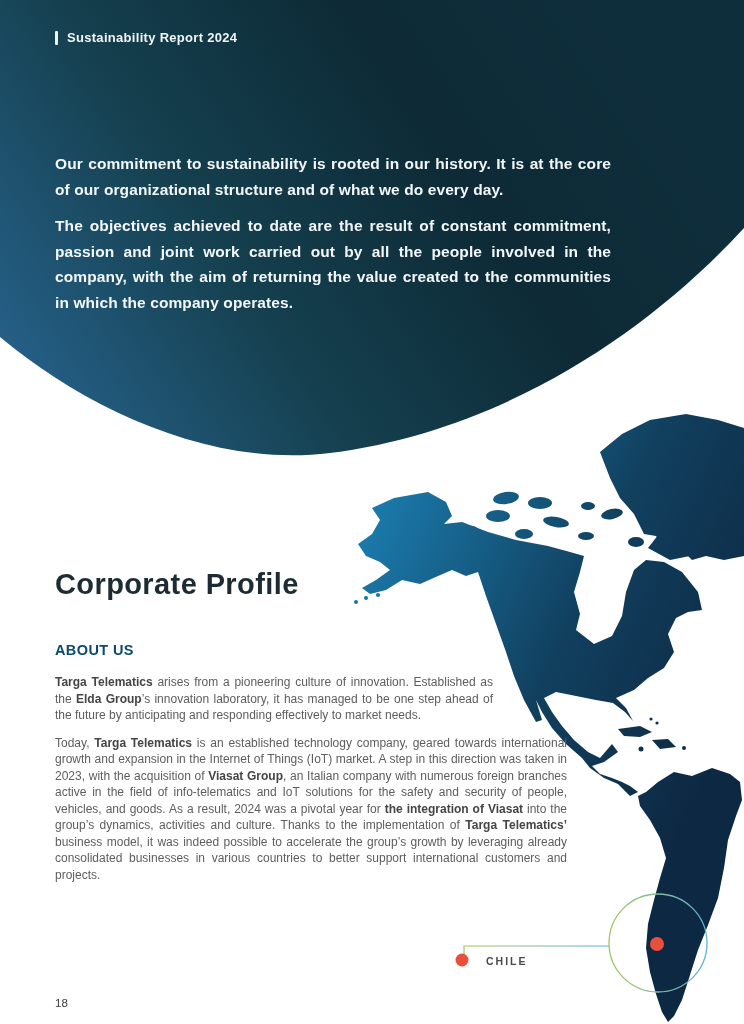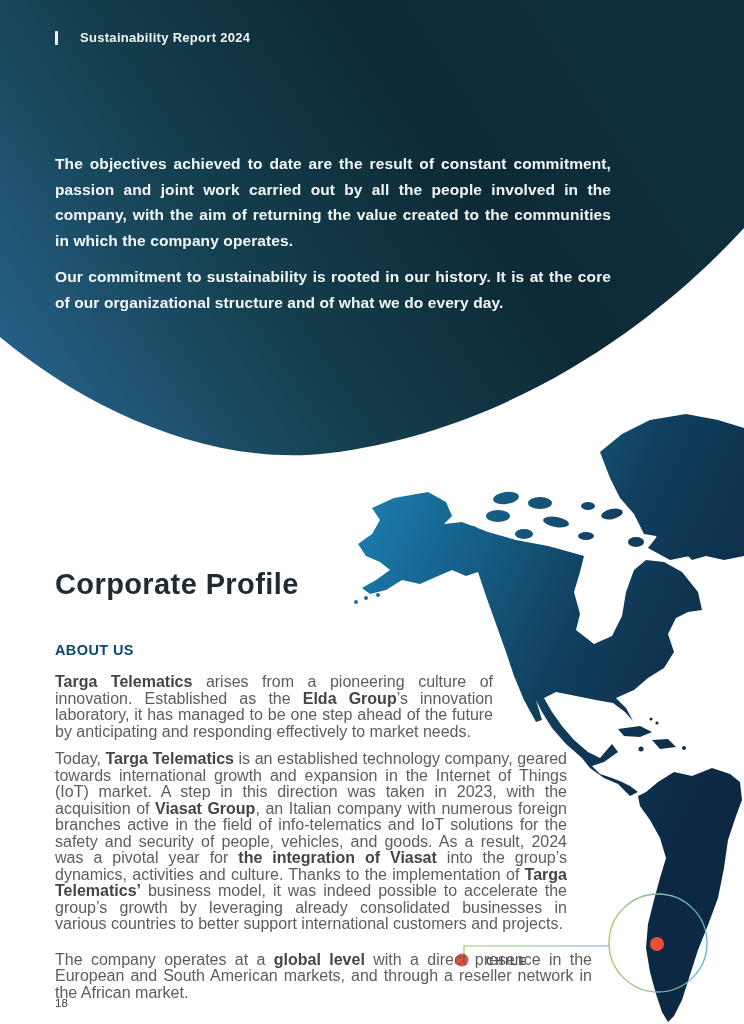--- a/index.html
+++ b/index.html
@@ -5,34 +5,34 @@
   html,body{margin:0;padding:0;background:#9aa0a6;}
   .page{
     position:relative;width:744px;height:1024px;margin:0 auto;
     background:#ffffff;overflow:hidden;
     font-family:"Liberation Sans","DejaVu Sans",sans-serif;
   }
   svg{display:block;}
   .hero-svg{position:absolute;top:0;left:0;z-index:1;}
   .map-svg{position:absolute;top:0;left:0;z-index:2;}
   .hero-content{position:absolute;z-index:3;left:55px;top:30px;width:560px;color:#f3f7f9;}
-  .report-tag{display:flex;align-items:center;gap:22px;}
+  .report-tag{display:flex;align-items:center;gap:9px;}
   .report-tag .bar{width:3px;height:14px;background:#eef4f6;border-radius:1px;}
   .report-tag .tag-text{font-size:13px;font-weight:600;letter-spacing:.3px;color:#f0f5f7;}
   .hero-paragraphs{margin-top:106px;width:556px;}
   .hero-paragraphs p{
     margin:0 0 11px 0;font-size:15.5px;line-height:1.65;font-weight:600;
     text-align:justify;color:#f3f7f9;letter-spacing:.1px;
   }
   .main-content{position:absolute;z-index:3;left:55px;top:568px;width:540px;}
   .page-title{margin:0;font-size:29px;font-weight:700;color:#1d2b33;letter-spacing:.4px;}
   .section-heading{margin:41px 0 0 0;font-size:14.5px;font-weight:700;color:#0c4a6e;letter-spacing:.4px;}
   .body-copy{margin-top:16px;}
   .body-copy p{
-    margin:0 0 11px 0;font-size:16px;line-height:16.5px;color:#5d5d5d;
+    margin:0 0 11px 0;font-size:12px;line-height:16.5px;color:#5d5d5d;
     text-align:justify;
   }
   .body-copy p b{color:#454545;font-weight:700;}
   .p-w1{width:438px;}
   .p-w2{width:512px;}
   .p-w3{width:537px;margin-top:19px !important;}
   .page-number{position:absolute;z-index:3;left:55px;top:997px;font-size:11.5px;color:#3c3c3c;}
 </style>
 </head>
 <body>
@@ -119,30 +119,29 @@
     <circle cx="462" cy="960" r="6.5" fill="#e8503c"></circle>
     <text x="486" y="965" font-size="10.5" font-weight="600" letter-spacing="2" fill="#4a4a4a">CHILE</text>
   </svg>
 
   <div class="hero-content">
     <div class="report-tag">
       <span class="bar"></span>
       <span class="tag-text">Sustainability Report 2024</span>
     </div>
     <div class="hero-paragraphs">
+      <p>Our commitment to sustainability is rooted in our history. It is at the core of our organizational structure and of what we do every day.</p>
       <p>The objectives achieved to date are the result of constant commitment, passion and joint work carried out by all the people involved in the company, with the aim of returning the value created to the communities in which the company operates.</p>
-      <p>Our commitment to sustainability is rooted in our history. It is at the core of our organizational structure and of what we do every day.</p>
     </div>
   </div>
 
   <div class="main-content">
     <h1 class="page-title">Corporate Profile</h1>
     <h2 class="section-heading">ABOUT US</h2>
     <div class="body-copy">
       <p class="p-w1"><b>Targa Telematics</b> arises from a pioneering culture of innovation. Established as the <b>Elda Group</b>’s innovation laboratory, it has managed to be one step ahead of the future by anticipating and responding effectively to market needs.</p>
       <p class="p-w2">Today, <b>Targa Telematics</b> is an established technology company, geared towards international growth and expansion in the Internet of Things (IoT) market. A step in this direction was taken in 2023, with the acquisition of <b>Viasat Group</b>, an Italian company with numerous foreign branches active in the field of info-telematics and IoT solutions for the safety and security of people, vehicles, and goods. As a result, 2024 was a pivotal year for <b>the integration of Viasat</b> into the group’s dynamics, activities and culture. Thanks to the implementation of <b>Targa Telematics’</b> business model, it was indeed possible to accelerate the group’s growth by leveraging already consolidated businesses in various countries to better support international customers and projects.</p>
-      <p class="p-w3">The company operates at a <b>global level</b> with a direct presence in the European and South American markets, and through a reseller network in the African market.</p>
     </div>
   </div>
 
   <div class="page-number">18</div>
 
 </div>
 
 </body></html>

